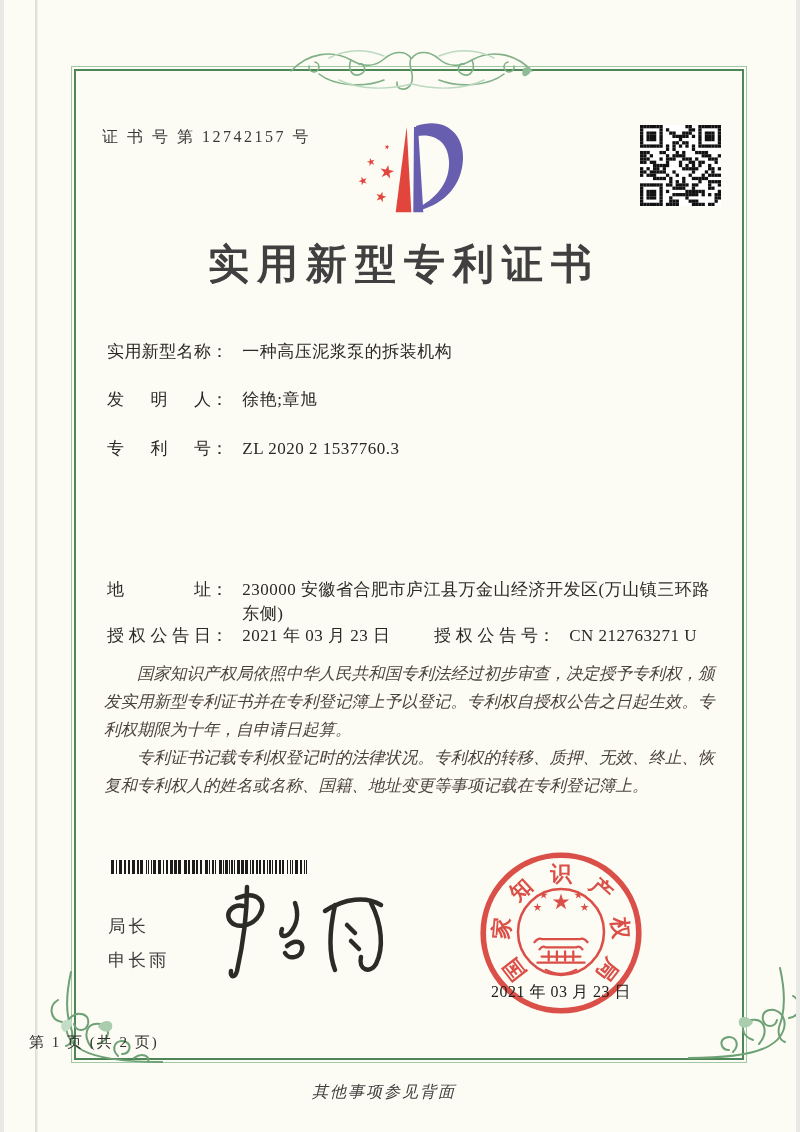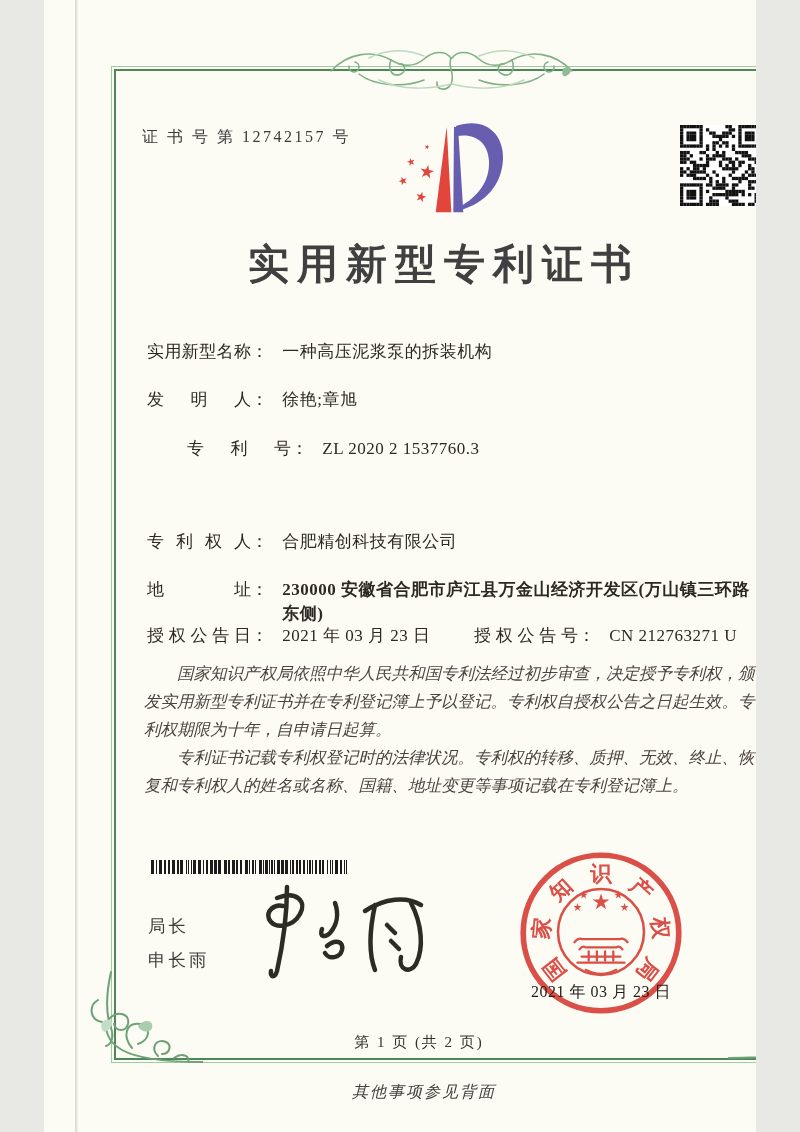--- a/index.html
+++ b/index.html
@@ -1,18 +1,18 @@
 <!DOCTYPE html>
 <html><head>
 <meta charset="utf-8">
 <style>
   * { margin:0; padding:0; box-sizing:border-box; }
   html,body { background:#e8e8e4; }
   .page {
-    position:relative; width:712px; height:1132px; margin:0 auto;
+    position:relative; width:792px; height:1132px; margin:0 auto;
     background:#fcfbf4; overflow:hidden;
     font-family:"Liberation Serif","DejaVu Serif",serif; color:#2c2925;
   }
   .scan-edge { position:absolute; left:31px; top:0; width:3px; height:1132px;
     background:linear-gradient(to right, rgba(140,150,138,.35), rgba(140,150,138,.08)); }
   
   .frame-outer { position:absolute; left:67px; top:66px; width:676px; height:997px;
     border:1px solid #a2c9a6; }
   .frame-inner { position:absolute; left:2px; top:2px; right:2px; bottom:2px;
     border:2px solid #4e8757; }
@@ -20,43 +20,43 @@
     letter-spacing:2.5px; color:#3a3a38; }
   .logo { position:absolute; left:344px; top:116px; width:118px; height:102px; }
   .qr { position:absolute; left:636px; top:125px; width:81px; height:81px; background:#fff; }
   .title { position:absolute; left:0; top:237px; width:800px; text-align:center;
     font-size:41px; font-weight:700; letter-spacing:8px; color:#404040; }
   .field-row { position:absolute; left:103px; font-size:17px; line-height:24px;
     color:#2c2925; white-space:nowrap; }
   .f-label { display:inline-block; width:104px; text-align:justify; text-align-last:justify; }
   .f-colon { display:inline-block; }
   .f-value { display:inline-block; margin-left:10px; letter-spacing:.5px; }
-  .f-value.wrap { white-space:normal; width:470px; vertical-align:top;font-weight:bold; }
+  .f-value.wrap { white-space:normal; width:470px; vertical-align:top; }
   .grant-pair2 { position:absolute; left:327px; top:0; }
   .row-name  { top:340px; }
   .row-inv   { top:388px; }
-  .row-patno { top:437px;margin-left:40px; }
+  .row-patno { top:437px; }
   .row-appdt { top:478px; }
   .row-owner { top:530px; }
   .row-addr  { top:578px; }
   .row-grant { top:624px; }
   .body-text { position:absolute; left:100px; top:660px; width:614px;
     font-size:16.5px; line-height:28px; font-style:italic; color:#4a4339;
     font-family:"DejaVu Serif","Liberation Serif",serif; }
   .body-text p { text-indent:2em; }
   .barcode { position:absolute; left:107px; top:860px; width:200px; height:14px; }
   .signer-title { position:absolute; left:104px; top:914px; font-size:17.5px;
     letter-spacing:3px; color:#3e3e3c; font-family:"Liberation Sans","DejaVu Sans",sans-serif; }
   .signer-name  { position:absolute; left:104px; top:948px; font-size:17.5px;
     letter-spacing:3px; color:#3e3e3c; font-family:"Liberation Sans","DejaVu Sans",sans-serif; }
   .signature { position:absolute; left:203px; top:880px; width:198px; height:108px; }
   .seal { position:absolute; left:470px; top:846px; width:174px; height:174px; opacity:.93; z-index:1; }
   .seal-date { position:absolute; left:470px; top:982px; width:174px; text-align:center;
     font-size:16px; color:#1d1d1b; letter-spacing:.5px; z-index:2; }
-  .page-info { position:absolute; left:25px; top:1033px; width:700px; text-align:center;
+  .page-info { position:absolute; left:25px; top:1033px; width:700px; 
     font-size:15px; letter-spacing:2px; color:#33322f; }
   .back-note { position:absolute; left:40px; top:1082px; width:680px; text-align:center;
     font-size:16px; font-style:italic; letter-spacing:2px; color:#404040;
     font-family:"DejaVu Serif","Liberation Serif",serif; }
   .orn-top { position:absolute; left:285px; top:40px; width:245px; height:62px; }
   .orn-bl  { position:absolute; left:34px;  top:970px; width:125px; height:115px; }
   .orn-br  { position:absolute; left:684px; top:966px; width:125px; height:115px; transform:scaleX(-1); }
 </style>
 </head>
 <body>
@@ -440,24 +440,20 @@
     <span class="f-value">一种高压泥浆泵的拆装机构</span>
   </div>
   <div class="field-row row-inv">
     <span class="f-label">发明人</span><span class="f-colon">：</span>
     <span class="f-value">徐艳;章旭</span>
   </div>
   <div class="field-row row-patno">
     <span class="f-label">专利号</span><span class="f-colon">：</span>
     <span class="f-value">ZL 2020 2 1537760.3</span>
   </div>
-  <div class="field-row row-owner">
-    <span class="f-label">专利权人</span><span class="f-colon">：</span>
-    <span class="f-value">合肥精创科技有限公司</span>
-  </div>
   <div class="field-row row-addr">
     <span class="f-label">地址</span><span class="f-colon">：</span>
     <span class="f-value wrap">230000 安徽省合肥市庐江县万金山经济开发区(万山镇三环路东侧)</span>
   </div>
   <div class="field-row row-grant">
     <span class="f-label">授权公告日</span><span class="f-colon">：</span>
     <span class="f-value">2021 年 03 月 23 日</span>
     <span class="grant-pair2">
       <span class="f-label">授权公告号</span><span class="f-colon">：</span>
       <span class="f-value">CN 212763271 U</span>

